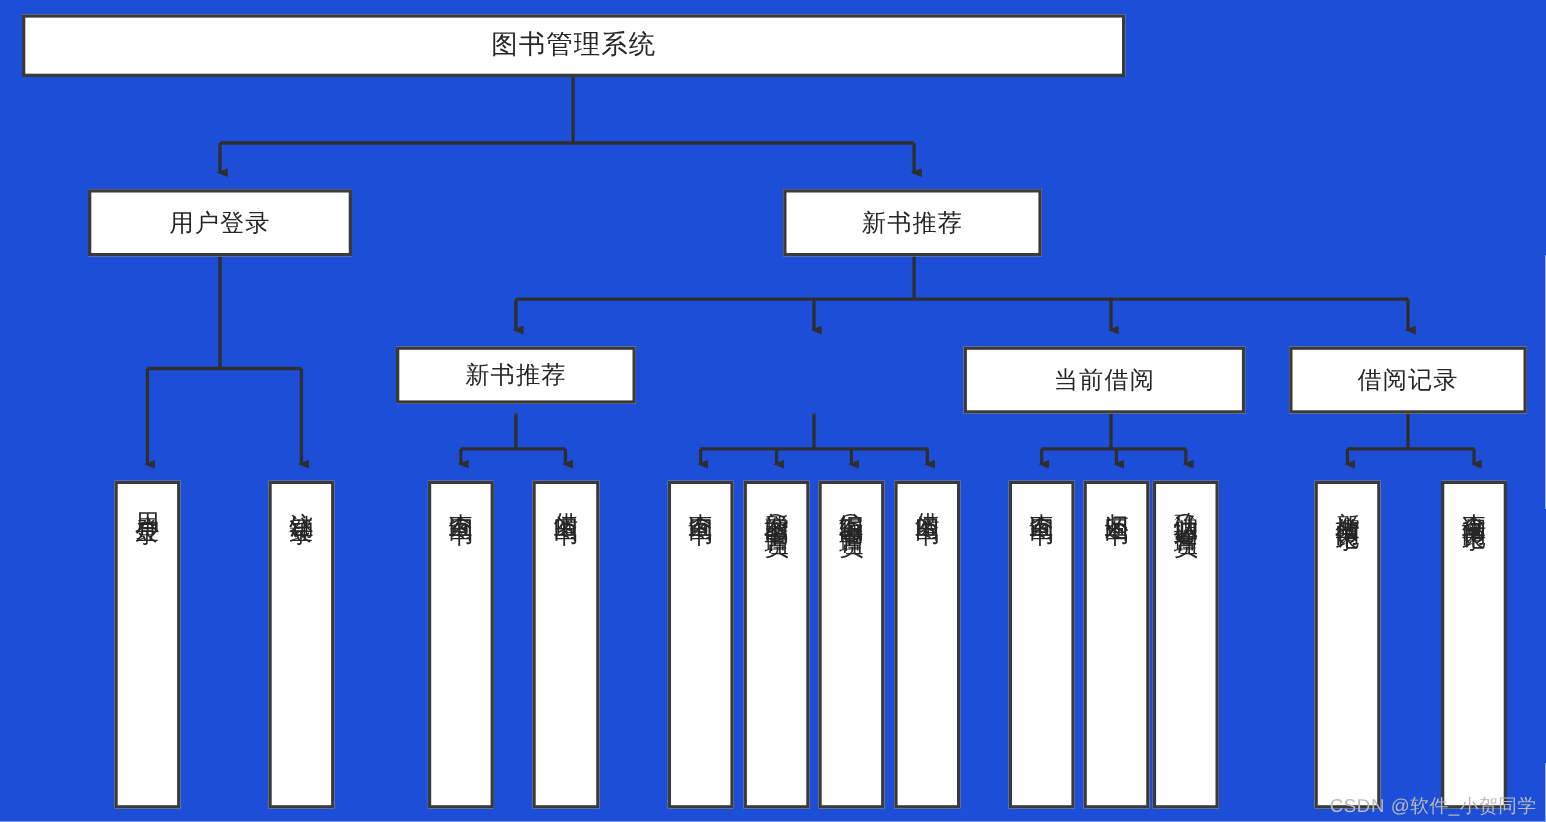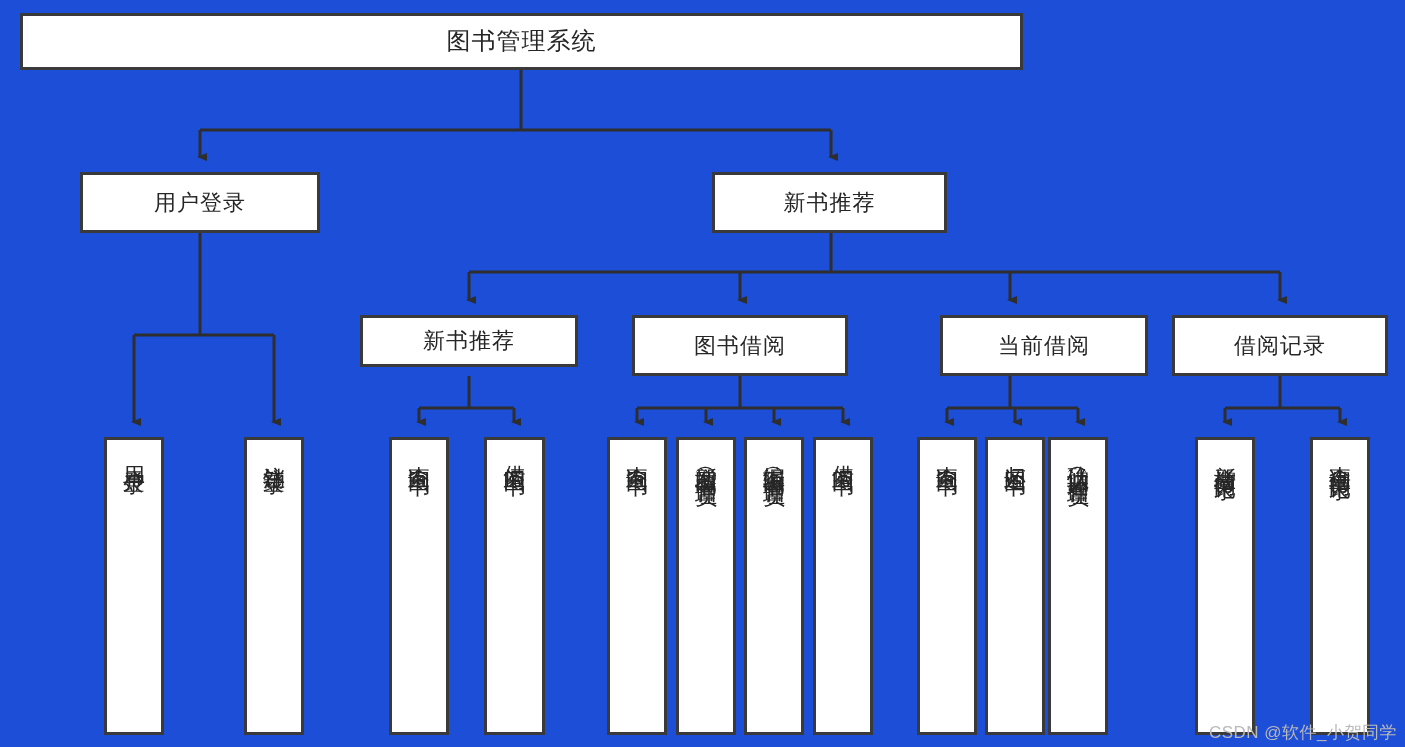--- a/index.html
+++ b/index.html
@@ -144,24 +144,21 @@
   <div class="node level-branch" style="left:80px; top:172px; width:240px; height:61px;">
     <span class="node-label">用户登录</span>
   </div>
   <div class="node level-branch" style="left:712px; top:172px; width:235px; height:61px;">
     <span class="node-label">新书推荐</span>
   </div>
 
   <div class="node level-branch" style="left:360px; top:315px; width:218px; height:52px;align-items:center;">
     <span class="node-label">新书推荐</span>
   </div>
-  <div class="node level-branch" style="left:632px; top:315px; width:216px; height:61px;">
-    <span class="node-label">图书借阅</span>
-  </div>
-  <div class="node level-branch" style="left:940px; top:315px; width:208px; height:61px;">
+  <div class="node level-branch" style="left:876px; top:315px; width:256px; height:61px;">
     <span class="node-label">当前借阅</span>
   </div>
   <div class="node level-branch" style="left:1172px; top:315px; width:216px; height:61px;">
     <span class="node-label">借阅记录</span>
   </div>
 
   <div class="node level-leaf" style="left:104px; top:437px; width:60px; height:298px;">
     <span class="node-label">用户登录</span>
   </div>
   <div class="node level-leaf" style="left:244px; top:437px; width:60px; height:298px;">

